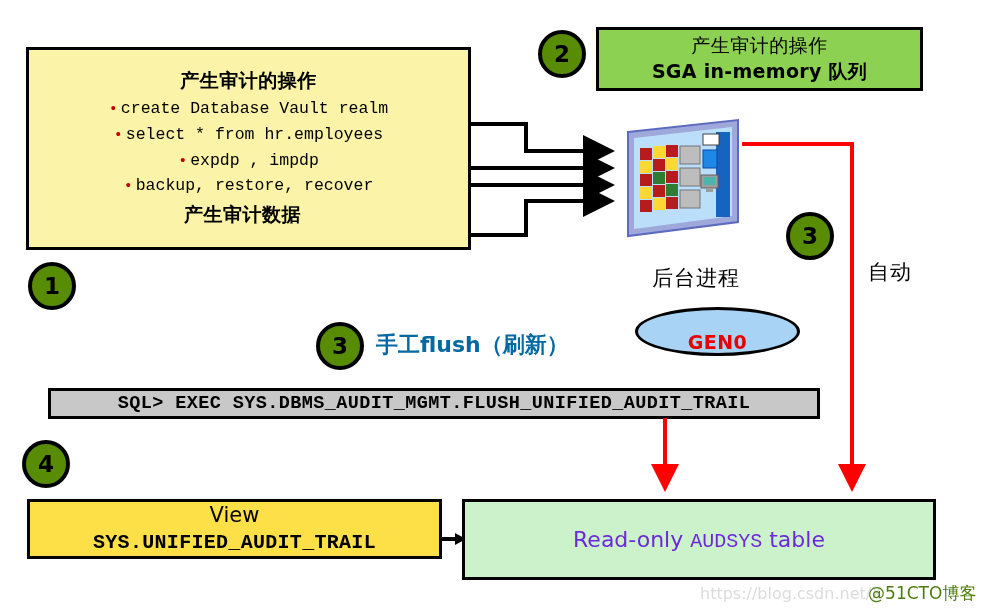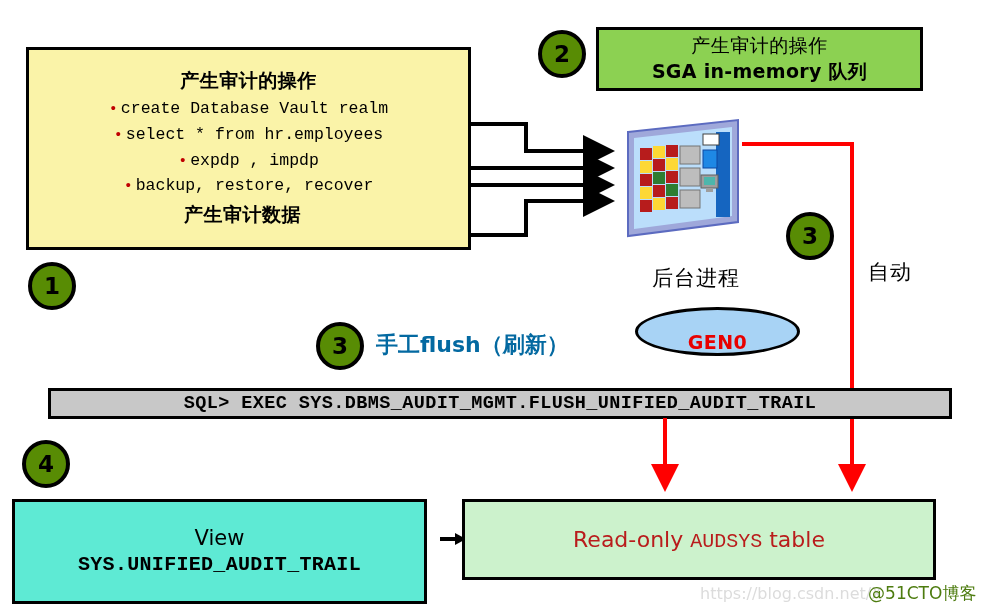--- a/index.html
+++ b/index.html
@@ -127,38 +127,38 @@
   #gen0-label {
     font-family: "DejaVu Sans", sans-serif;
     font-weight: bold;
     font-size: 19px;
     color: #E80000;
     letter-spacing: 0.5px;
   }
 
   
   #sql-bar {
-    left: 48px; top: 388px; width: 904px; height: 31px;
+    left: 48px; top: 388px; width: 772px; height: 31px;
     background: #C8C8C8;
     border: 3px solid #000;
     display: flex; align-items: center; justify-content: center;
   }
   #sql-text {
     font-family: "Liberation Mono", "DejaVu Sans Mono", monospace;
     font-weight: bold;
     font-size: 18.5px;
     color: #000;
     letter-spacing: 0.4px;
     white-space: nowrap;
   }
 
   
   #view-box {
-    left: 12px; top: 499px; width: 415px; height: 105px;
-    background: #5eead4;
+    left: 27px; top: 499px; width: 415px; height: 60px;
+    background: #fde047;
     border: 3px solid #000;
     display: flex; flex-direction: column;
     align-items: center; justify-content: center;
   }
   #view-title {
     font-family: "DejaVu Sans", sans-serif;
     font-size: 21px; color: #000; line-height: 1.1;
     margin-bottom: 3px;
   }
   #view-name {
@@ -168,21 +168,21 @@
     letter-spacing: 0.3px;
   }
   #audsys-box {
     left: 462px; top: 499px; width: 474px; height: 81px;
     background: #CCF2CC;
     border: 3px solid #000;
     display: flex; align-items: center; justify-content: center;
   }
   #audsys-text {
     font-family: "DejaVu Sans", sans-serif;
-    font-size: 22px; color: #b91c1c;
+    font-size: 22px; color: #6d28d9;
   }
   #audsys-text .mono {
     font-family: "Liberation Mono", "DejaVu Sans Mono", monospace;
     font-size: 20px;
   }
 
   
   #view-to-audsys { left: 440px; top: 525px; width: 26px; height: 28px; }
 
   

